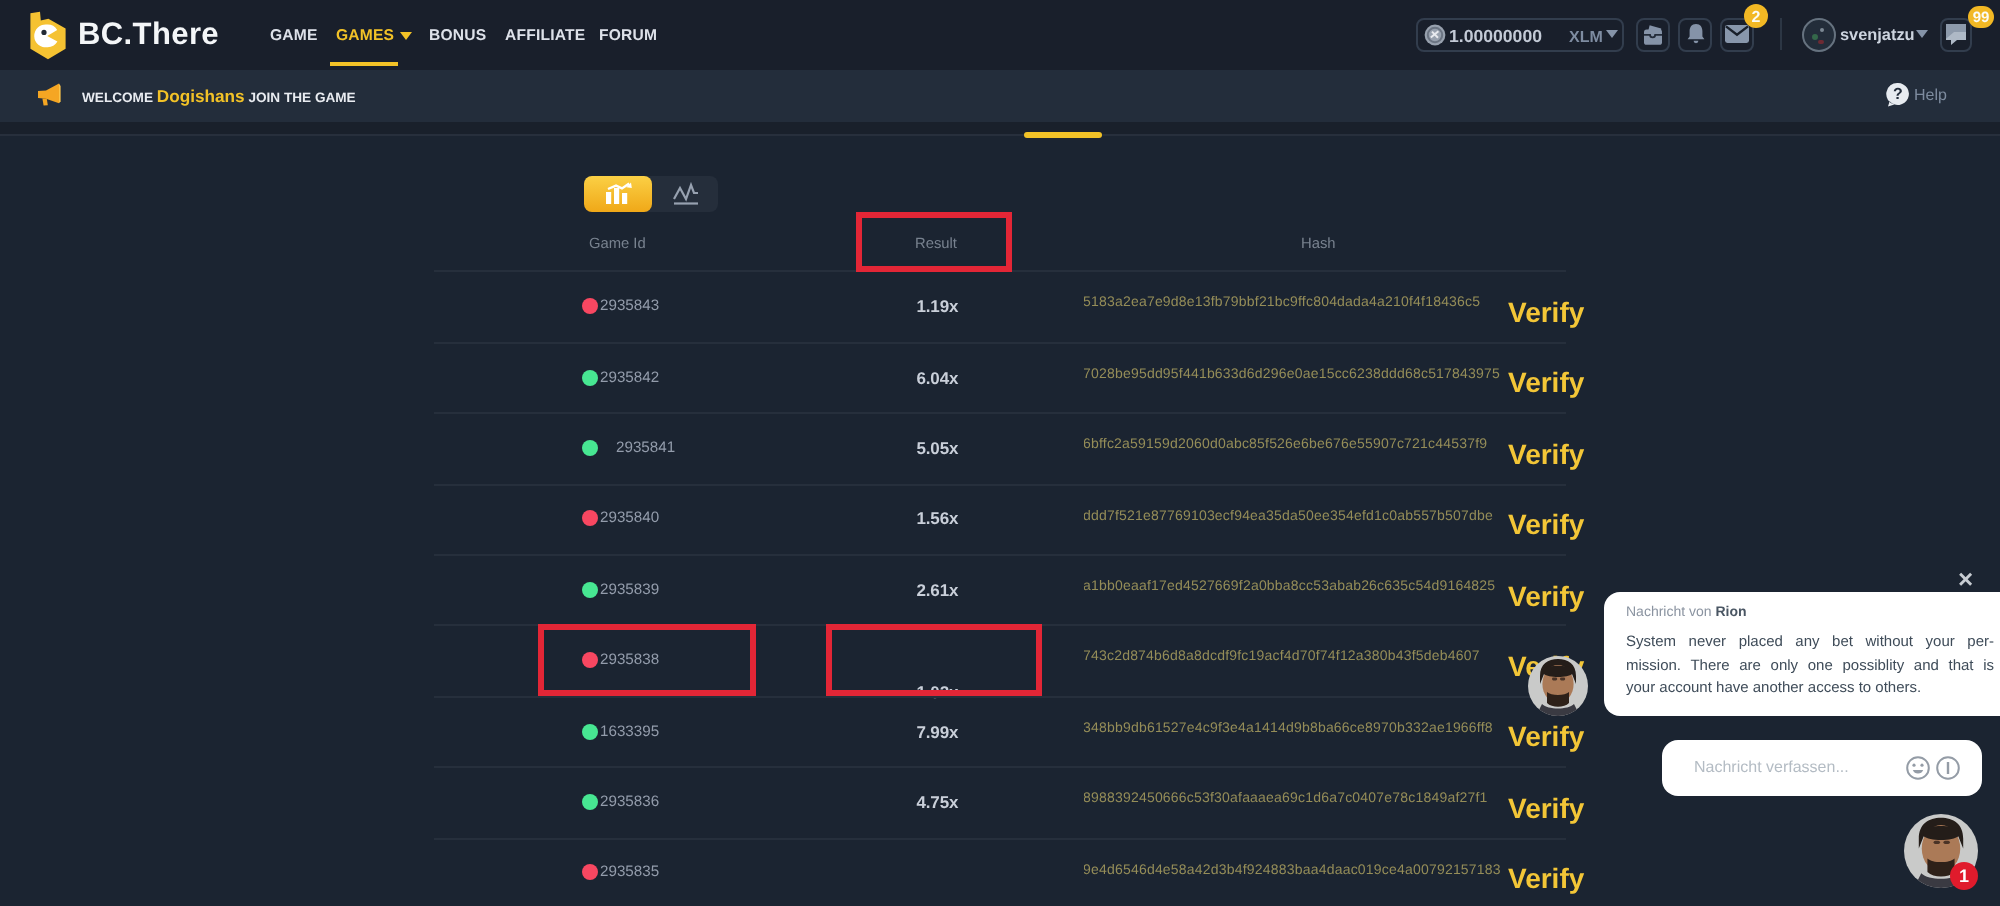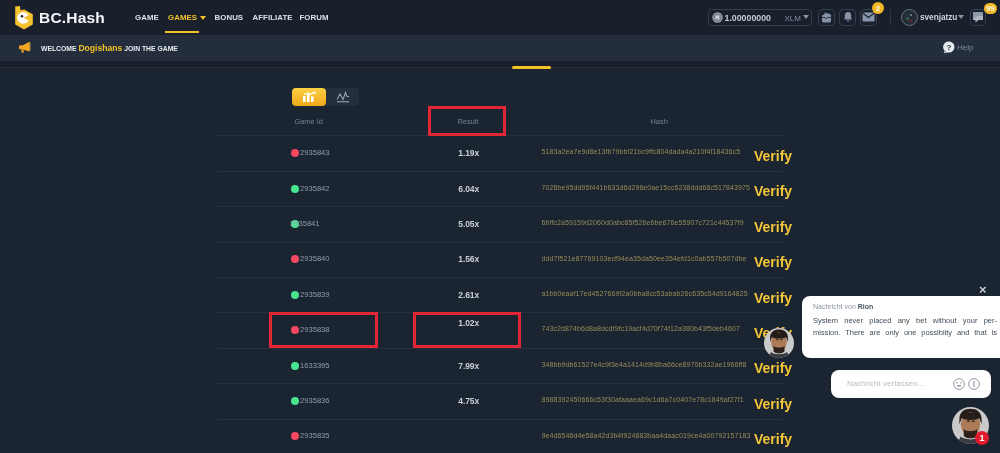--- a/index.html
+++ b/index.html
@@ -9,21 +9,21 @@
 .hdr{left:0;top:0;width:1000px;height:35px;background:#191f2b}
 .wbar{left:0;top:35px;width:1000px;height:25.5px;background:#232d3b}
 .tstrip{left:0;top:60.5px;width:1000px;height:7.5px;background:#19202b;border-bottom:1px solid #272f3c}
 .tabind{left:512px;top:66px;width:39px;height:3px;background:#f2c227;border-radius:2px}
 .logotext{left:39px;top:8.5px;font-size:15.5px;font-weight:bold;color:#f4f6f8;letter-spacing:.2px}
 .nav{font-size:7.8px;font-weight:bold;color:#dde1e9;letter-spacing:.1px;top:12.8px}
 .nav.y{color:#f2c227}
 .gunder{left:165px;top:30.5px;width:34px;height:2.5px;background:#f2c227}
 .pill{left:708px;top:8.5px;width:104px;height:17.5px;border:1px solid #323d4d;border-radius:4px}
 .balnum{left:724.5px;top:13px;font-size:8.8px;font-weight:bold;color:#c3cad6;letter-spacing:0}
-.xlm{left:784.5px;top:13.5px;font-size:8px;font-weight:normal;color:#7e8ca1}
+.xlm{left:784.5px;top:13.5px;font-size:8px;font-weight:bold;color:#7e8ca1}
 .icobtn{top:8.5px;width:17px;height:17.5px;border:1px solid #323d4d;border-radius:4px;display:flex;align-items:center;justify-content:center}
 .badge{border-radius:50%;background:#f2b824;color:#fbfbf4;font-weight:bold;display:flex;align-items:center;justify-content:center}
 .uname{left:920px;top:13px;font-size:8.2px;font-weight:bold;color:#cdd4df}
 .caret{width:0;height:0;border-left:3.5px solid transparent;border-right:3.5px solid transparent;border-top:4px solid #8593a8}
 .wtxt{left:41px;top:42.8px;font-size:6.8px;font-weight:bold;color:#e9ecf1;letter-spacing:0}
 .wtxt b{color:#f2c227;font-size:8.6px;letter-spacing:0}
 .help{left:957px;top:43px;font-size:8px;color:#7d8b9e}
 .togglewrap{left:292px;top:88px;width:67px;height:17.5px;background:#252e3b;border-radius:4px}
 .tog1{left:292px;top:88px;width:34px;height:17.5px;background:linear-gradient(180deg,#fbd045,#f0a818);border-radius:4px;display:flex;align-items:center;justify-content:center}
 .tog2{left:326px;top:88px;width:33px;height:17.5px;display:flex;align-items:center;justify-content:center}
@@ -45,21 +45,21 @@
 <div class="abs hdr"></div>
 <div class="abs wbar"></div>
 <div class="abs tstrip"></div>
 <div class="abs tabind"></div>
 
 <svg class="abs" style="left:13px;top:5px" width="22" height="26" viewBox="0 0 22 26">
 <path d="M2.2 1.6 L7.0 0.9 L7.4 5.2 L11.2 4.4 L19.8 9.2 L19.8 19.4 L11 24.6 L2.2 19.4 Z" fill="#f5c232"></path>
 <path d="M10.4 7.3 A5.7 5.7 0 1 0 10.7 18.6 A5.7 5.7 0 0 0 15.7 15.8 L10.6 12.95 L15.6 10 A5.7 5.7 0 0 0 10.4 7.3 Z" fill="#fff"></path>
 <circle cx="9.0" cy="11.2" r="1.3" fill="#222a35"></circle>
 </svg>
-<div class="abs logotext">BC.Hash</div>
+<div class="abs logotext">BC.There</div>
 
 <div class="abs nav" style="left:135px">GAME</div>
 <div class="abs nav y" style="left:168px">GAMES</div>
 <div class="abs" style="left:199.5px;top:15.8px">
       <div class="caret" style="border-top-color:#f2c227"></div>
     </div>
 <div class="abs nav" style="left:214.5px">BONUS</div>
 <div class="abs nav" style="left:252.5px">AFFILIATE</div>
 <div class="abs nav" style="left:299.5px">FORUM</div>
 <div class="abs gunder"></div>
@@ -156,40 +156,40 @@
 <div class="abs hash" style="top:148.4px">5183a2ea7e9d8e13fb79bbf21bc9ffc804dada4a210f4f18436c5</div>
 <div class="abs verify" style="top:147.9px">Verify</div>
 <div class="abs rowline" style="top:170.8px"></div>
 <div class="abs dot dotg" style="left:290.6px;top:184.5px"></div>
 <div class="abs gid" style="left:300px;top:183.5px">2935842</div>
 <div class="abs res" style="top:183.5px">6.04x</div>
 <div class="abs hash" style="top:183.8px">7028be95dd95f441b633d6d296e0ae15cc6238ddd68c517843975</div>
 <div class="abs verify" style="top:183.3px">Verify</div>
 <div class="abs rowline" style="top:206.2px"></div>
 <div class="abs dot dotg" style="left:290.6px;top:219.9px"></div>
-<div class="abs gid" style="left:290px;top:218.9px">2935841</div>
+<div class="abs gid" style="left:308px;top:218.9px">2935841</div>
 <div class="abs res" style="top:218.9px">5.05x</div>
 <div class="abs hash" style="top:219.2px">6bffc2a59159d2060d0abc85f526e6be676e55907c721c44537f9</div>
 <div class="abs verify" style="top:218.7px">Verify</div>
 <div class="abs rowline" style="top:241.6px"></div>
 <div class="abs dot dotr" style="left:290.6px;top:255.3px"></div>
 <div class="abs gid" style="left:300px;top:254.3px">2935840</div>
 <div class="abs res" style="top:254.3px">1.56x</div>
 <div class="abs hash" style="top:254.6px">ddd7f521e87769103ecf94ea35da50ee354efd1c0ab557b507dbe</div>
 <div class="abs verify" style="top:254.1px">Verify</div>
 <div class="abs rowline" style="top:277.0px"></div>
 <div class="abs dot dotg" style="left:290.6px;top:290.7px"></div>
 <div class="abs gid" style="left:300px;top:289.7px">2935839</div>
 <div class="abs res" style="top:289.7px">2.61x</div>
 <div class="abs hash" style="top:290.0px">a1bb0eaaf17ed4527669f2a0bba8cc53abab26c635c54d9164825</div>
 <div class="abs verify" style="top:289.5px">Verify</div>
 <div class="abs rowline" style="top:312.4px"></div>
 <div class="abs dot dotr" style="left:290.6px;top:326.1px"></div>
 <div class="abs gid" style="left:300px;top:325.1px">2935838</div>
-<div class="abs res" style="top:318px">1.02x</div>
+<div class="abs res" style="top:341px">1.02x</div>
 <div class="abs hash" style="top:325.4px">743c2d874b6d8a8dcdf9fc19acf4d70f74f12a380b43f5deb4607</div>
 <div class="abs verify" style="top:324.9px">Verify</div>
 <div class="abs rowline" style="top:347.8px"></div>
 <div class="abs dot dotg" style="left:290.6px;top:361.5px"></div>
 <div class="abs gid" style="left:300px;top:360.5px">1633395</div>
 <div class="abs res" style="top:360.5px">7.99x</div>
 <div class="abs hash" style="top:360.8px">348bb9db61527e4c9f3e4a1414d9b8ba66ce8970b332ae1966ff8</div>
 <div class="abs verify" style="top:360.3px">Verify</div>
 <div class="abs rowline" style="top:383.2px"></div>
 <div class="abs dot dotg" style="left:290.6px;top:396.9px"></div>
@@ -208,20 +208,21 @@
 <div class="abs redbox" style="left:269px;top:312px;width:109px;height:36px"></div>
 <div class="abs redbox" style="left:413px;top:312px;width:108px;height:36px"></div>
 
 <div class="abs" style="left:979px;top:281.5px;font-size:13px;color:#c7ccd2;font-weight:bold">×</div>
 
 <div class="abs bubble" style="left:802px;top:296px;width:205px;height:62px;padding:7px 10px 4px 11px">
 <div class="msghead">Nachricht von <b style="color:#4a5663">Rion</b></div>
 <div class="msgbody" style="margin-top:5px">
         <div style="text-align:justify;text-align-last:justify">System never placed any bet without your per-</div>
         <div style="text-align:justify;text-align-last:justify">mission. There are only one possiblity and that is</div>
+        <div>your account have another access to others.</div>
       </div>
 </div>
 
 <svg class="abs" style="left:764px;top:328px" width="30" height="30" viewBox="0 0 30 30">
 <defs>
         <clipPath id="c1">
           <circle cx="15" cy="15" r="15"></circle>
         </clipPath>
       </defs>
 <g clip-path="url(#c1)">

